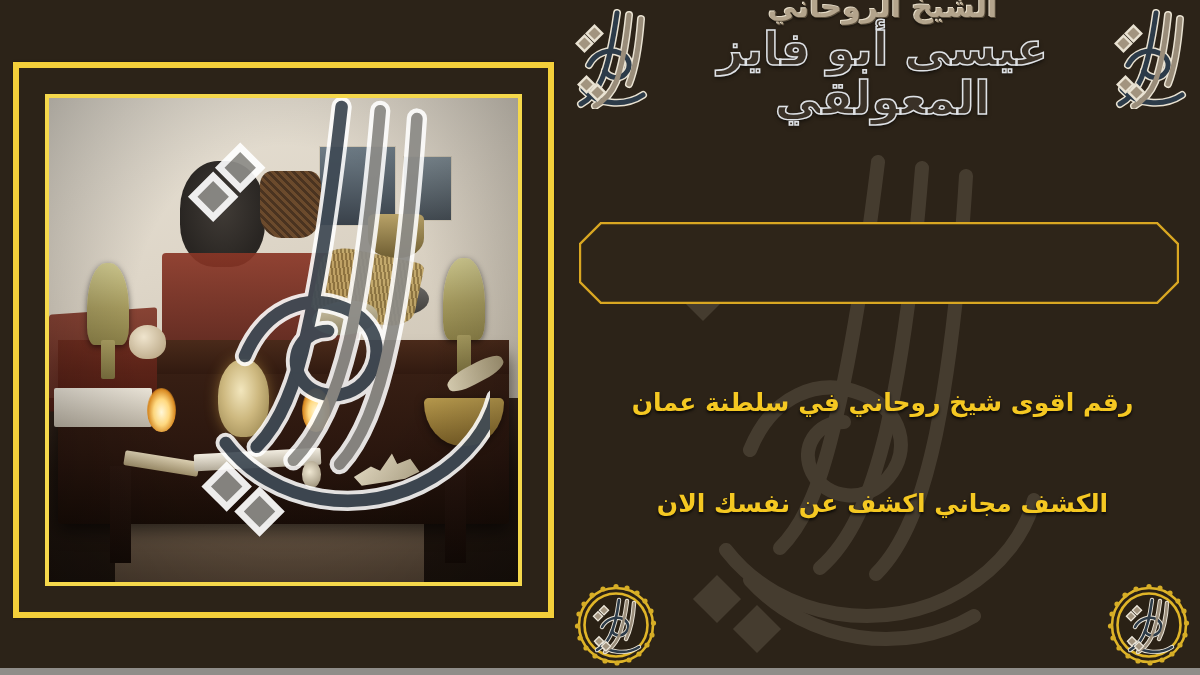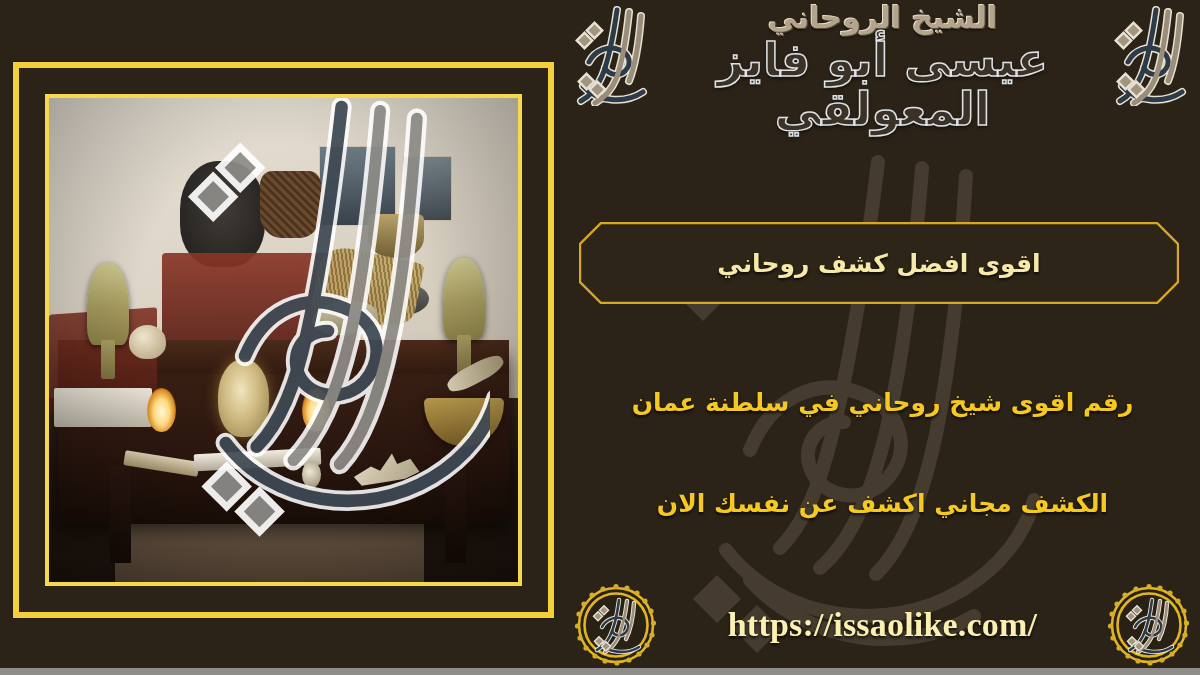--- a/index.html
+++ b/index.html
@@ -225,21 +225,21 @@
   .photo-watermark svg{width:100%;height:100%;}
 
   
   .right-panel{
     position:absolute;left:565px;top:0;width:635px;height:675px;
   }
 
   
   .header-row{
     position:absolute;left:0;top:2px;width:635px;height:110px;
-    display:flex;align-items:flex-start;justify-content:space-between;
+    display:flex;align-items:center;justify-content:space-between;
   }
   .brand-logo{width:96px;height:104px;flex:0 0 auto;}
   .brand-logo svg{width:100%;height:100%;display:block;}
   .brand-text{
     flex:1 1 auto;text-align:center;line-height:1.06;
     padding:0 2px;
   }
   .brand-line1{
     font-size:30px;font-weight:bold;letter-spacing:1px;
     color:#b3a48c;
@@ -455,21 +455,20 @@
         </svg>
       </div>
     </div>
 
     <div class="plaque"></div>
     <div class="plaque-outline">
       <svg viewBox="0 0 600 82" preserveAspectRatio="none" xmlns="http://www.w3.org/2000/svg">
         <polygon points="22,1 578,1 599,22 599,60 578,81 22,81 1,60 1,22" fill="none" stroke="#d9a722" stroke-width="2.4"></polygon>
       </svg>
     </div>
-    <div class="plaque-text">اقوى افضل كشف روحاني</div>
 
     <div class="body-line l1">رقم اقوى شيخ روحاني في سلطنة عمان</div>
     <div class="body-line l2">الكشف مجاني اكشف عن نفسك الان</div>
 
     <div class="url-row">
       <div class="medallion">
         <svg viewBox="0 0 86 86" xmlns="http://www.w3.org/2000/svg">
           <circle cx="43" cy="43" r="39" fill="#2a2115"></circle>
           <g stroke="#e0b528" stroke-width="2.6" fill="none">
             <circle cx="43" cy="43" r="37"></circle>
@@ -515,21 +514,20 @@
           </g>
           <g fill="#a2947f" stroke="#ede7da" stroke-width="1.3">
             <rect x="28" y="25" width="6.5" height="6.5" transform="rotate(45 31 28)"></rect>
             <rect x="22" y="31" width="6.5" height="6.5" transform="rotate(45 25 34)"></rect>
             <rect x="23" y="56" width="6.5" height="6.5" transform="rotate(45 26 59)"></rect>
             <rect x="30" y="61" width="6.5" height="6.5" transform="rotate(45 33 64)"></rect>
           </g>
         </svg>
       </div>
 
-      <div class="url-text">https://issaolike.com/</div>
 
       <div class="medallion">
         <svg viewBox="0 0 86 86" xmlns="http://www.w3.org/2000/svg">
           <circle cx="43" cy="43" r="39" fill="#2a2115"></circle>
           <g stroke="#e0b528" stroke-width="2.6" fill="none">
             <circle cx="43" cy="43" r="37"></circle>
             <circle cx="43" cy="43" r="31.5"></circle>
           </g>
           <g fill="#d6ad26">
             <circle cx="43" cy="4.5" r="2.6"></circle>

